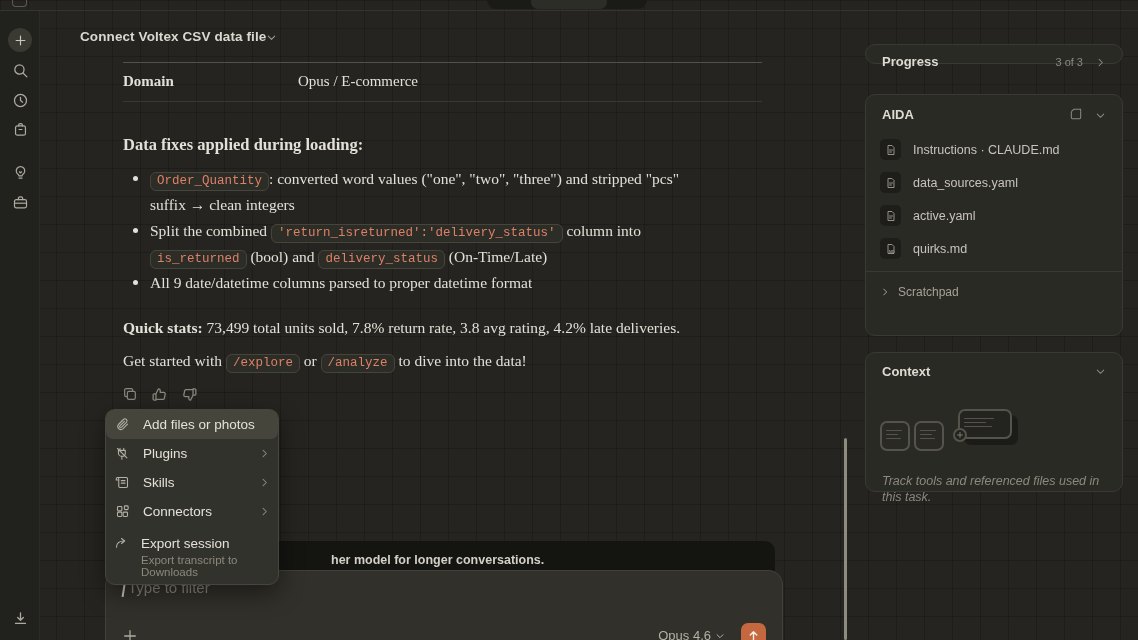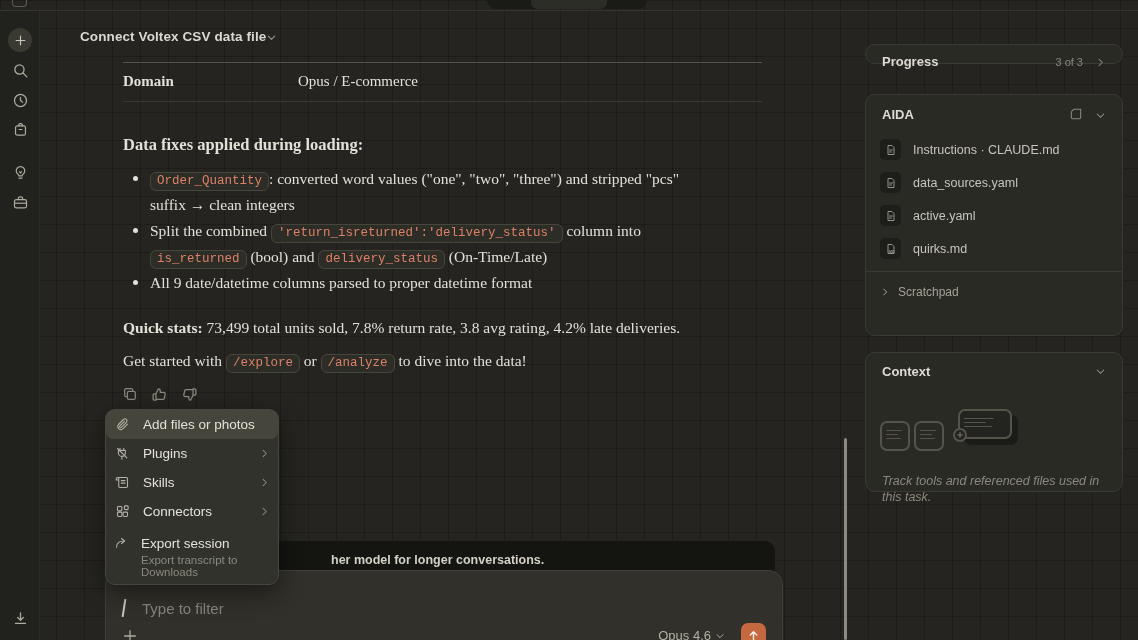--- a/index.html
+++ b/index.html
@@ -60,21 +60,21 @@
   .menu-item.hl { background:#45453b; }
   .menu-item .lbl { font-size:13.5px; color:#e4e1d8; }
   .menu-item .sub { font-size:11.5px; color:#8b887d; margin-top:2px; }
   .menu-item .chev { margin-left:auto; color:#8b887d; }
   .menu-icn { color:#b4b1a6; width:17px; display:flex; justify-content:center; }
 
   
   .banner { left:109px; top:541px; width:666px; height:38px; background:#141411; border-radius:10px; display:flex; align-items:center; z-index:10; }
   .banner span { margin-left:222px; font-size:12.5px; font-weight:600; color:#d3d0c7; }
   .composer { left:105px; top:570px; width:678px; height:70px; background:#31302a; border:1px solid #41403a; border-bottom:none; border-radius:15px 15px 0 0; z-index:11; }
-  .composer-row1 { position:absolute; left:17px; top:28px; display:flex; align-items:center;gap:14px; }
+  .composer-row1 { position:absolute; left:17px; top:8px; display:flex; align-items:flex-start; }
   .caret { width:2px; height:18px; background:#cac7bd; transform:rotate(9deg); margin-right:3px; }
   .placeholder { font-size:15px; color:#87847a; }
   .composer-row2 { position:absolute; left:0; right:0; top:52px; display:flex; align-items:center; padding:0 16px; }
   .model-select { margin-left:auto; display:flex; align-items:center; gap:4px; color:#b3b0a5; font-size:13px; }
   .send-btn { margin-left:16px; width:25px; height:25px; border-radius:7px; background:#c5683f; display:flex; align-items:center; justify-content:center; color:#f7efe9; }
 
   .scrollbar { left:844px; top:438px; width:3px; height:202px; background:#8d8a7f; border-radius:2px; z-index:5; }
 
   
   .card { position:absolute; left:865px; width:258px; background:#2a2a25; border:1px solid #3a3a34; border-radius:10px; }

